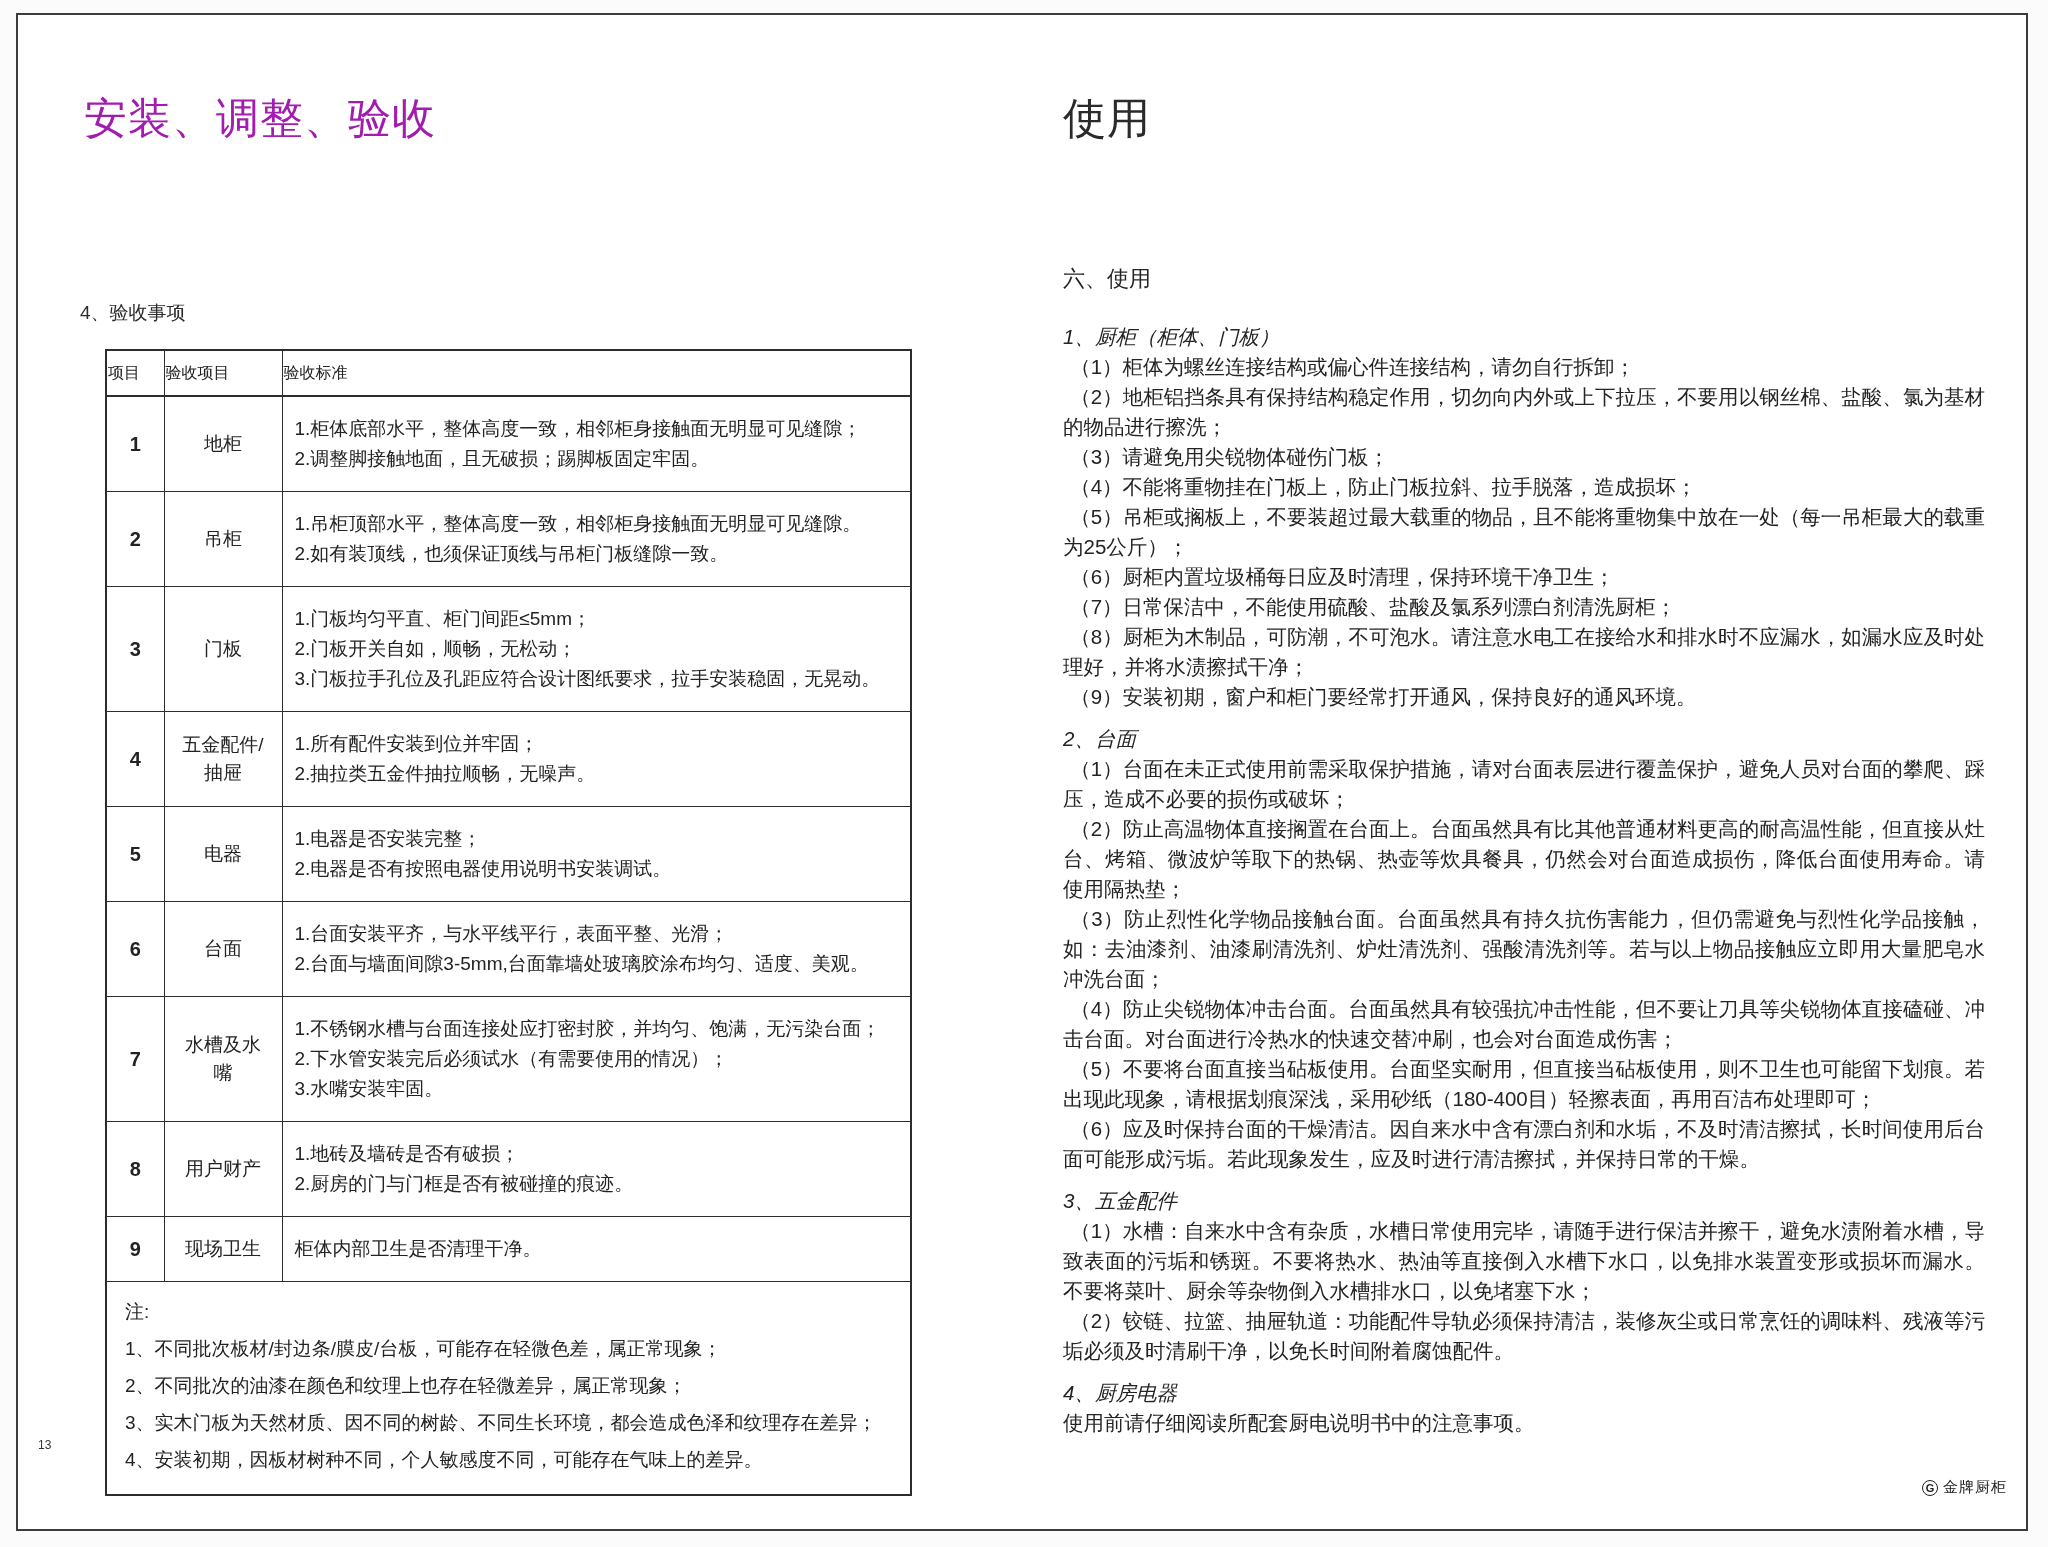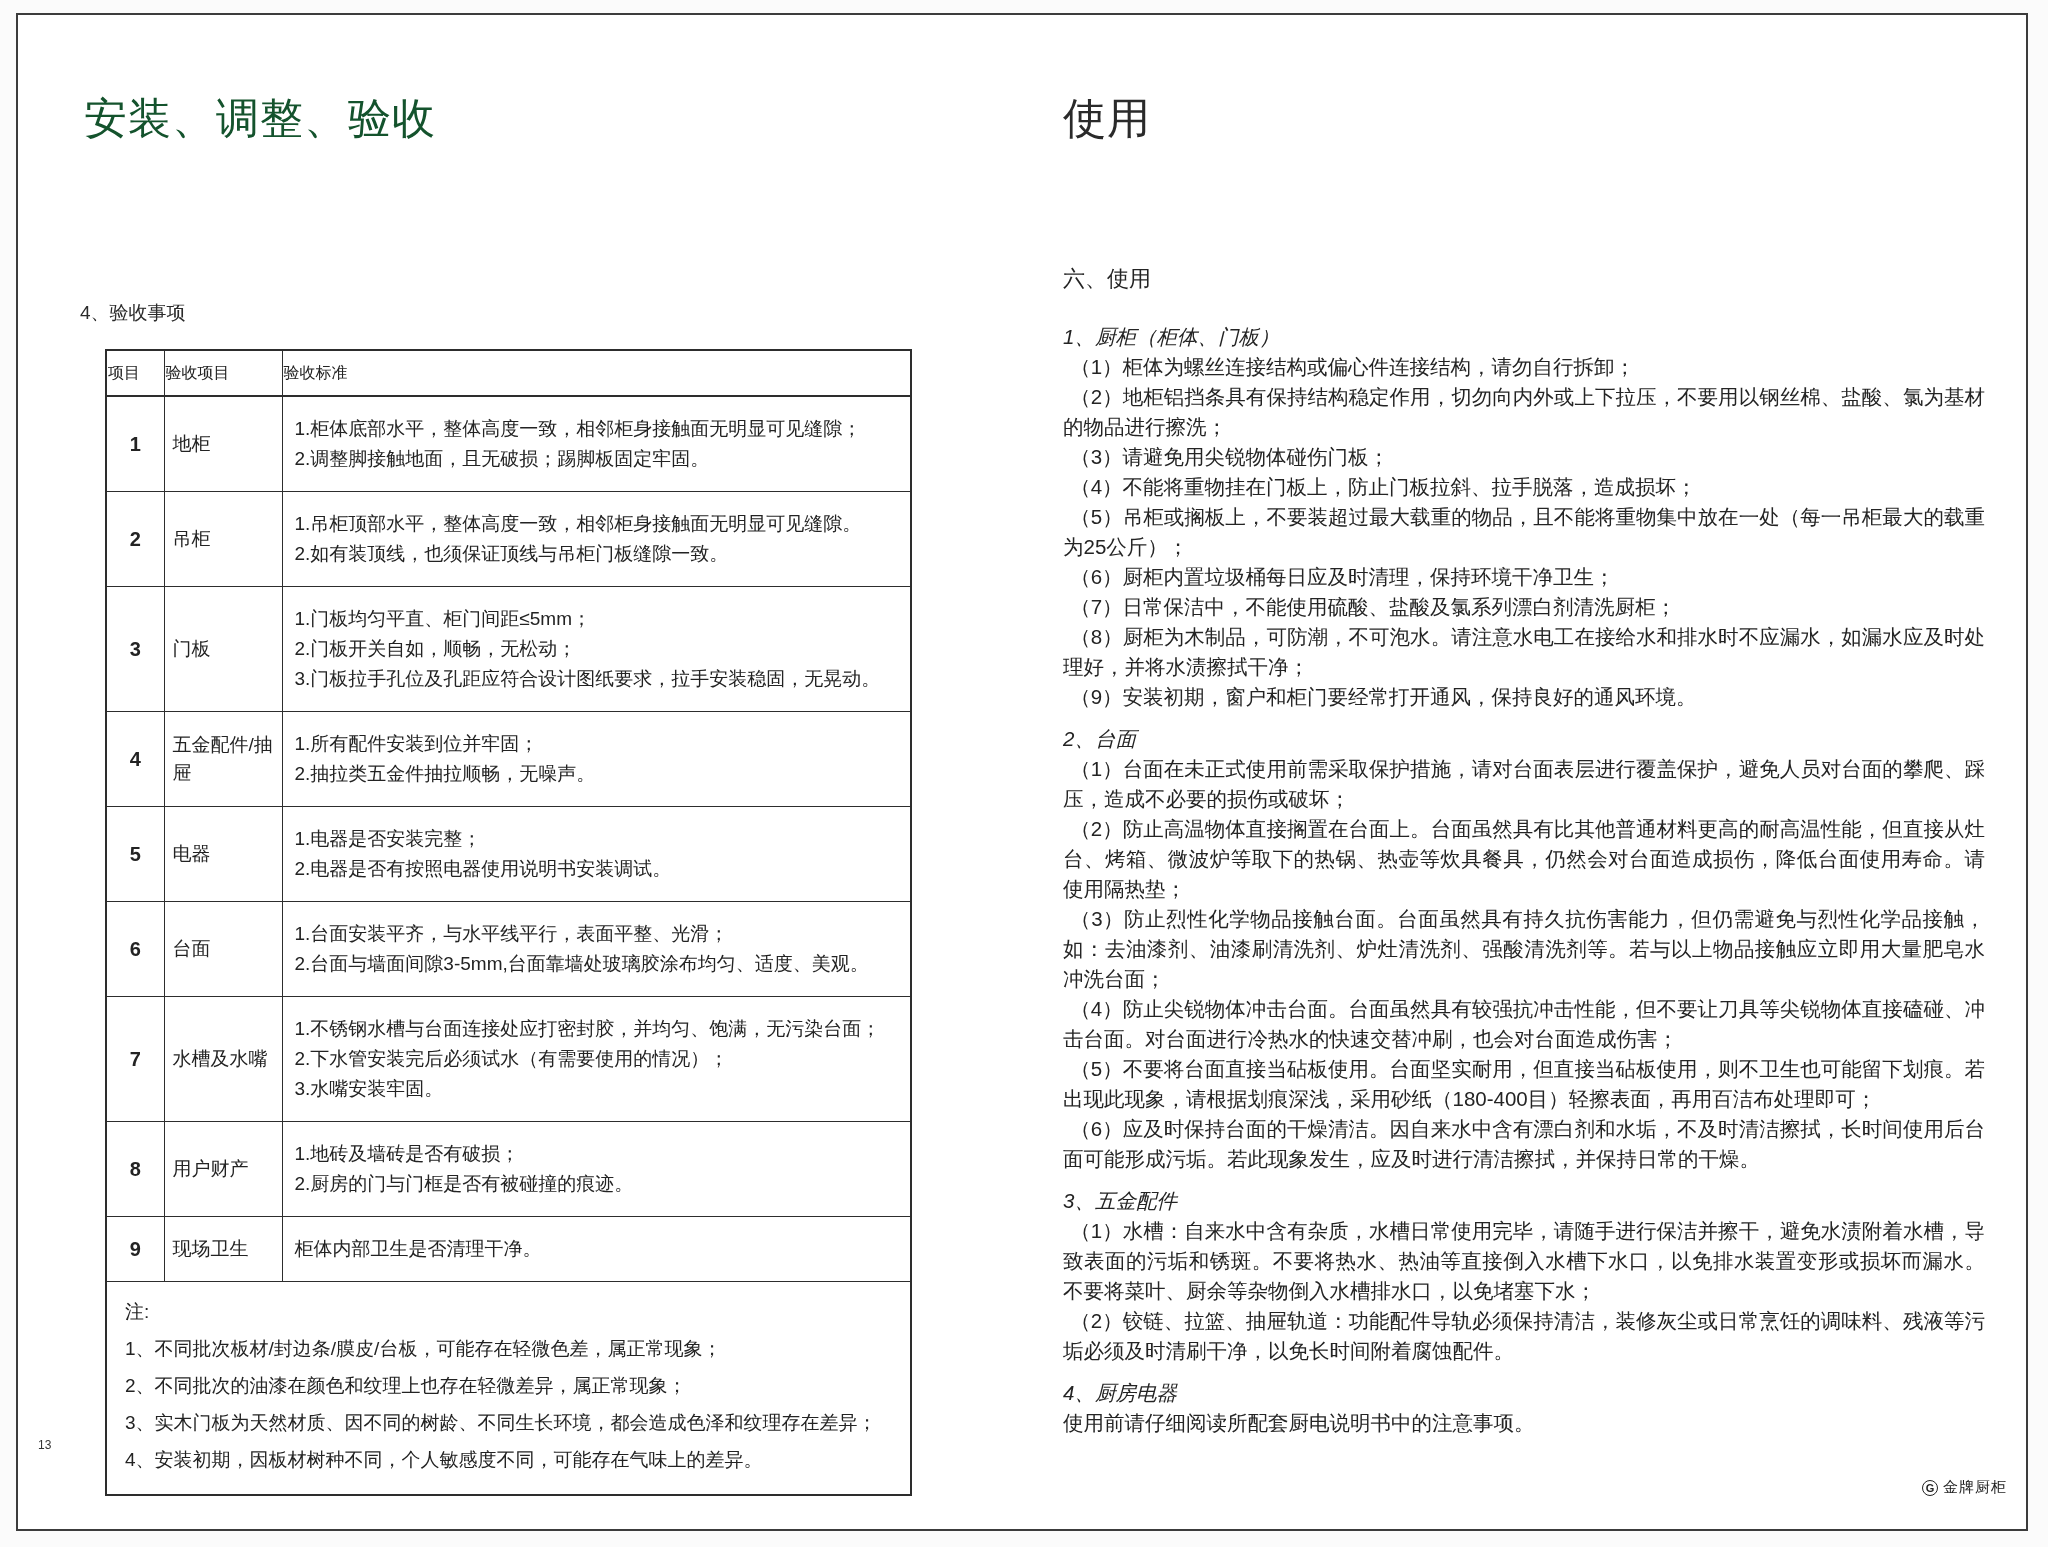--- a/index.html
+++ b/index.html
@@ -8,37 +8,37 @@
     font-family:"Liberation Sans",sans-serif;color:#232323;
     -webkit-font-smoothing:antialiased;
   }
   .sheet{
     position:absolute;left:16px;top:13px;width:2012px;height:1518px;
     background:#ffffff;border:2px solid #3c3c3c;box-sizing:border-box;
   }
   
   .left-title{
     position:absolute;left:84px;top:90px;font-size:43px;font-weight:500;
-    letter-spacing:1px;color:#14532d;
+    letter-spacing:1px;color:#a21caf;
   }
   .left-section-label{
     position:absolute;left:80px;top:300px;font-size:19px;color:#2a2a2a;
   }
   .acc-table{
     position:absolute;left:105px;top:349px;width:807px;
     border-collapse:collapse;table-layout:fixed;
     border:2px solid #2d2d2d;font-size:19px;color:#232323;
   }
   .acc-table th,.acc-table td{border:1px solid #2d2d2d;box-sizing:border-box;}
   .acc-table thead th{
     height:46px;font-weight:normal;text-align:left;
     border-bottom:2px solid #2d2d2d;font-size:16px;
   }
   .acc-table td.no{text-align:center;font-weight:700;font-size:20px;}
-  .acc-table td.item{padding:4px 8px;line-height:28px;}
+  .acc-table td.item{text-align:center;padding:4px 16px;line-height:28px;}
   .acc-table td.std{padding:17px 12px;}
   .acc-table .ln{line-height:30px;white-space:nowrap;}
   .acc-table tr.notes-row td{border:none;border-top:1px solid #2d2d2d;padding:12px 18px 16px;}
   .notes-label{line-height:36px;}
   .note-ln{line-height:37px;white-space:nowrap;}
   .page-number{position:absolute;left:38px;top:1438px;font-size:12px;color:#333;}
   
   .right-title{
     position:absolute;left:1063px;top:90px;font-size:43px;font-weight:500;
     letter-spacing:1px;color:#2a2a2a;

